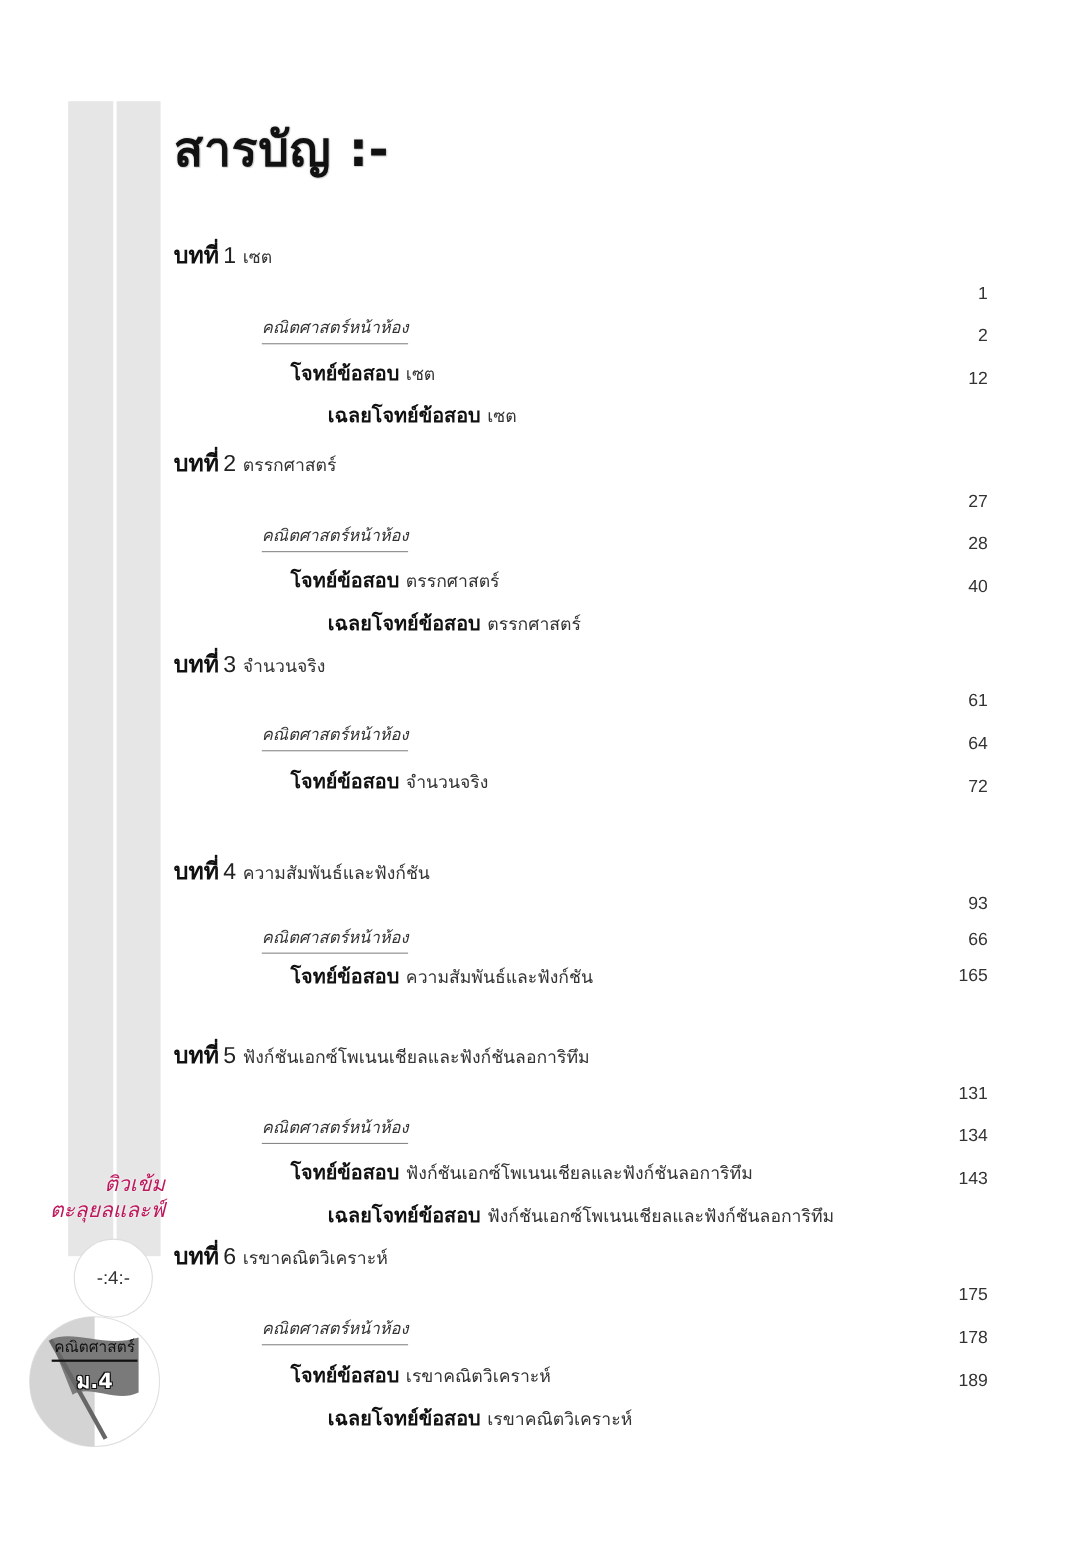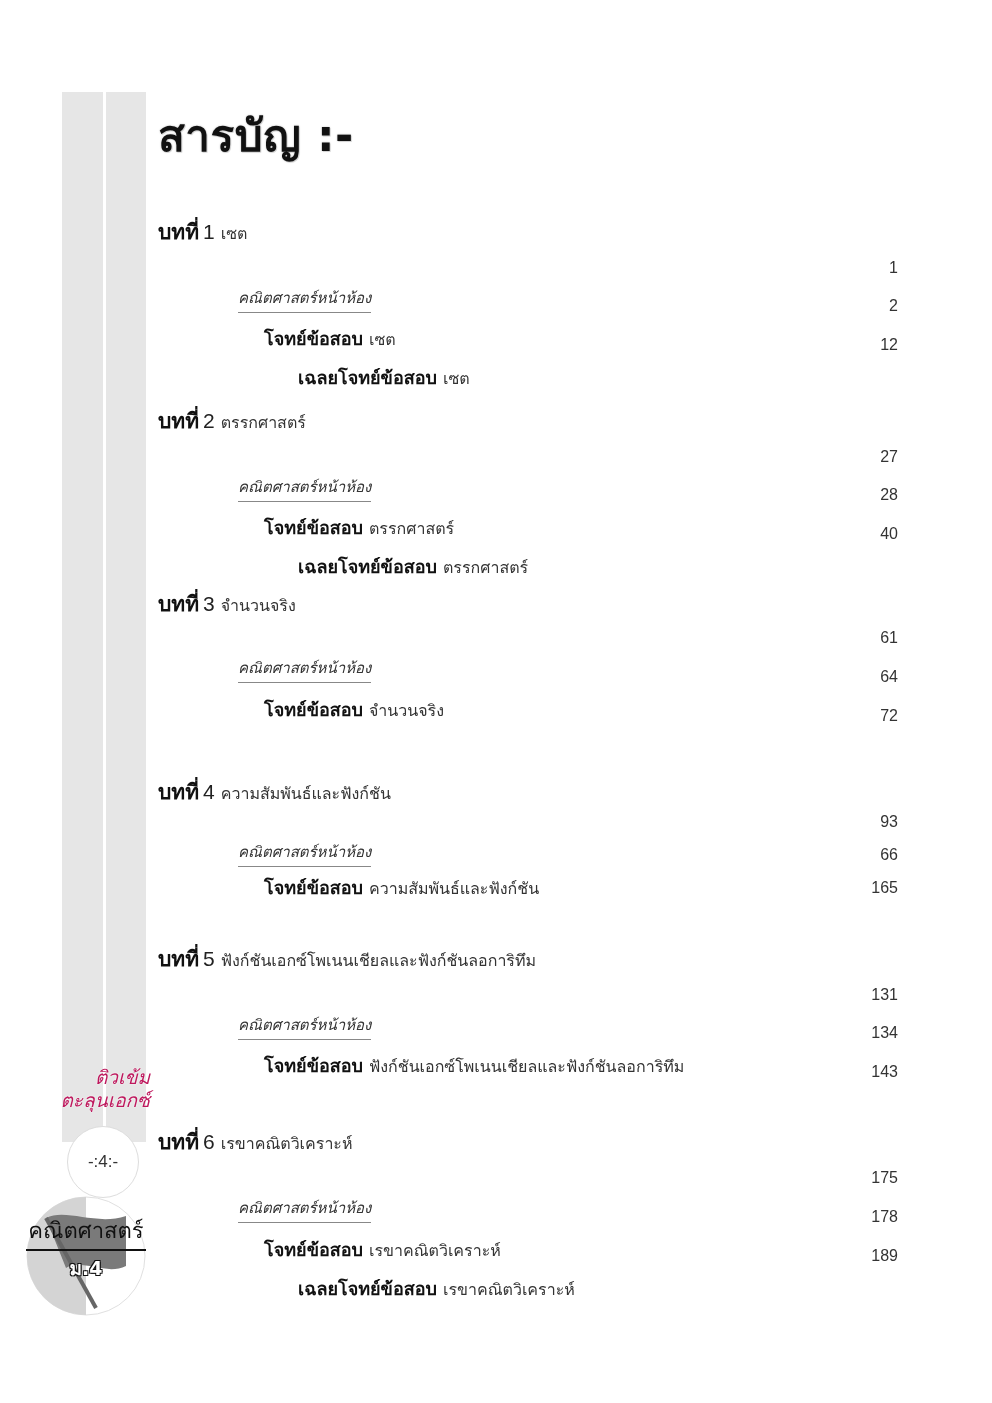--- a/index.html
+++ b/index.html
@@ -35,21 +35,21 @@
 
   .series-title { position: absolute; left: 40px; top: 1066px; width: 110px; text-align: right;
                   font-family: "DejaVu Serif", serif; font-style: italic; font-size: 19px;
                   line-height: 23px; color: #be185d; text-shadow: 0 0 2px #fff; }
   .page-circle { position: absolute; left: 67px; top: 1126px; width: 70px; height: 70px;
                  border: 1px solid #ddd; border-radius: 50%; background: #fff;
                  display: flex; align-items: center; justify-content: center;
                  font-family: "Liberation Sans", sans-serif; font-size: 17px; color: #333; }
   .badge { position: absolute; left: 26px; top: 1196px; width: 120px; height: 120px; }
   .badge-text { position: absolute; left: 26px; top: 1213px; width: 120px; text-align: center; }
-  .badge-subject { display: inline-block; font-family: "DejaVu Sans", sans-serif; font-size: 22px;
+  .badge-subject { display: inline-block; font-family: "DejaVu Sans", sans-serif; font-size: 14px;
                    color: #111; border-bottom: 2px solid #111; padding: 0 2px 1px; }
   .badge-grade { display: block; margin-top: 2px; font-family: "DejaVu Sans", sans-serif;
                  font-weight: bold; font-size: 19px; color: #fff;
                  text-shadow: -1px -1px 0 #111, 1px -1px 0 #111, -1px 1px 0 #111, 1px 1px 0 #111; }
 </style>
 </head>
 <body>
 
 <div class="side-col c1"></div>
 <div class="side-col c2"></div>
@@ -134,20 +134,21 @@
     </div>
     <div class="row lvl1" style="top:42px;">
       <span class="label">คณิตศาสตร์หน้าห้อง</span>
       <span class="page-num">131</span>
     </div>
     <div class="row lvl2" style="top:80px;">
       <span class="label"><span class="bold-prefix">โจทย์ข้อสอบ</span><span class="topic">ฟังก์ชันเอกซ์โพเนนเชียลและฟังก์ชันลอการิทึม</span></span>
       <span class="page-num">134</span>
     </div>
     <div class="row lvl3" style="top:119px;">
+      <span class="label"><span class="bold-prefix">เฉลยโจทย์ข้อสอบ</span><span class="topic">ฟังก์ชันเอกซ์โพเนนเชียลและฟังก์ชันลอการิทึม</span></span>
       <span class="page-num">143</span>
     </div>
   </div>
 
   <div class="chapter" style="top:1125px;">
     <div class="chapter-head">
       <span class="ch-word">บทที่</span><span class="ch-num">6</span><span class="ch-name">เรขาคณิตวิเคราะห์</span>
     </div>
     <div class="row lvl1" style="top:42px;">
       <span class="label">คณิตศาสตร์หน้าห้อง</span>
@@ -159,21 +160,21 @@
     </div>
     <div class="row lvl3" style="top:120px;">
       <span class="label"><span class="bold-prefix">เฉลยโจทย์ข้อสอบ</span><span class="topic">เรขาคณิตวิเคราะห์</span></span>
       <span class="page-num">189</span>
     </div>
   </div>
 </div>
 
 <div class="series-title">
   <div>ติวเข้ม</div>
-  <div>ตะลุนเอกซ์</div>
+  <div>ตะลุยลและฟ์</div>
 </div>
 
 <div class="page-circle">
   <span>-:4:-</span>
 </div>
 
 <svg class="badge" viewBox="0 0 120 120" xmlns="http://www.w3.org/2000/svg">
   <circle cx="60" cy="60" r="59" fill="#ffffff" stroke="#e0e0e0" stroke-width="1"></circle>
   <path d="M60 1 A59 59 0 0 0 60 119 Z" fill="#d4d4d4"></path>
   <path d="M20 22 C40 12, 70 30, 100 20 L100 70 C80 80, 55 62, 40 72 L20 22 Z" fill="#7a7a7a"></path>

